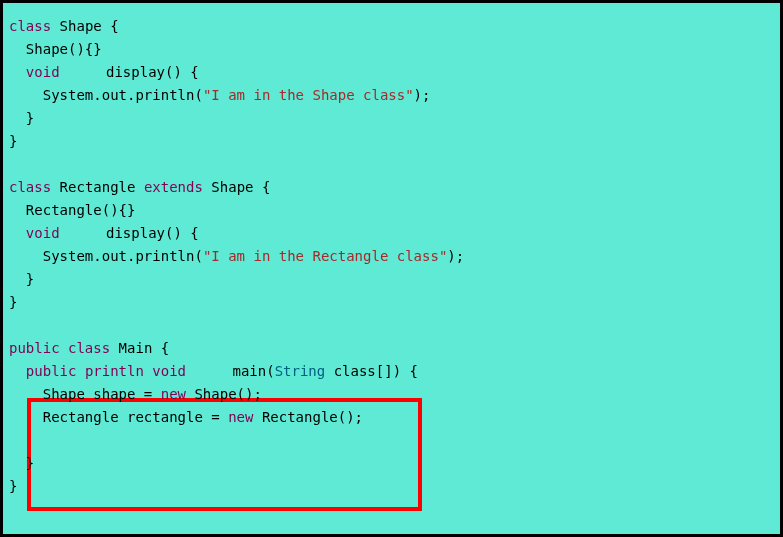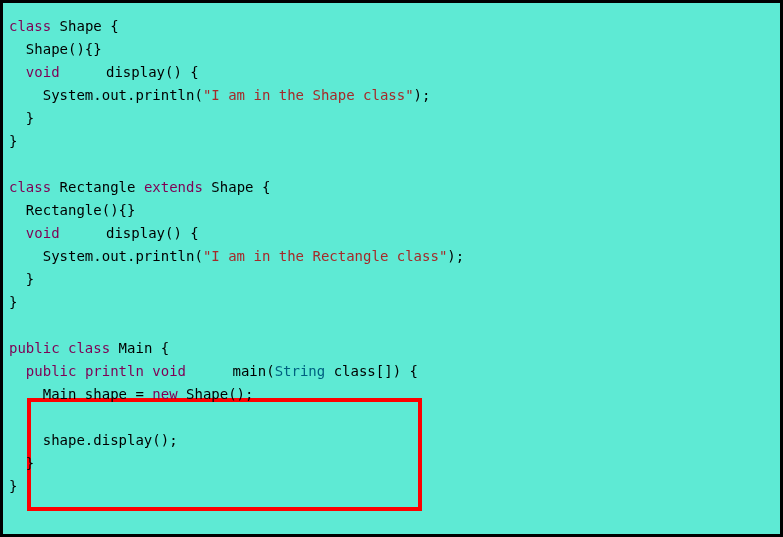--- a/index.html
+++ b/index.html
@@ -73,26 +73,26 @@
   <div class="code-line"><span class="punct">  }</span></div>
 
   <div class="code-line"><span class="punct">}</span></div>
 
   <div class="code-line"><span></span>&nbsp;</div>
 
   <div class="code-line"><span class="kw-class">public</span><span> </span><span class="kw-class">class</span><span> </span><span class="class-name">Main</span><span class="punct"> {</span></div>
 
   <div class="code-line"><span>  </span><span class="kw-class">public</span><span> </span><span class="kw-class">println</span><span> </span><span class="kw-decl">void</span><span class="method"> main(</span><span class="kw-type">String</span><span class="identifier"> class[]) {</span></div>
 
-  <div class="code-line"><span class="identifier">    Main shape = </span><span class="kw-new">new</span><span class="identifier"> Shape();</span></div>
+  <div class="code-line"><span class="identifier">    Shape shape = </span><span class="kw-new">new</span><span class="identifier"> Shape();</span></div>
 
+  <div class="code-line"><span class="identifier">    Rectangle rectangle = </span><span class="kw-new">new</span><span class="identifier"> Rectangle();</span></div>
 
   <div class="code-line"><span></span>&nbsp;</div>
 
-  <div class="code-line"><span class="identifier">    shape.display();</span></div>
 
 
   <div class="code-line"><span class="punct">  }</span></div>
 
   <div class="code-line"><span class="punct">}</span></div>
 
   <div class="highlight-box"></div>
 </div>
 
 </body></html>

